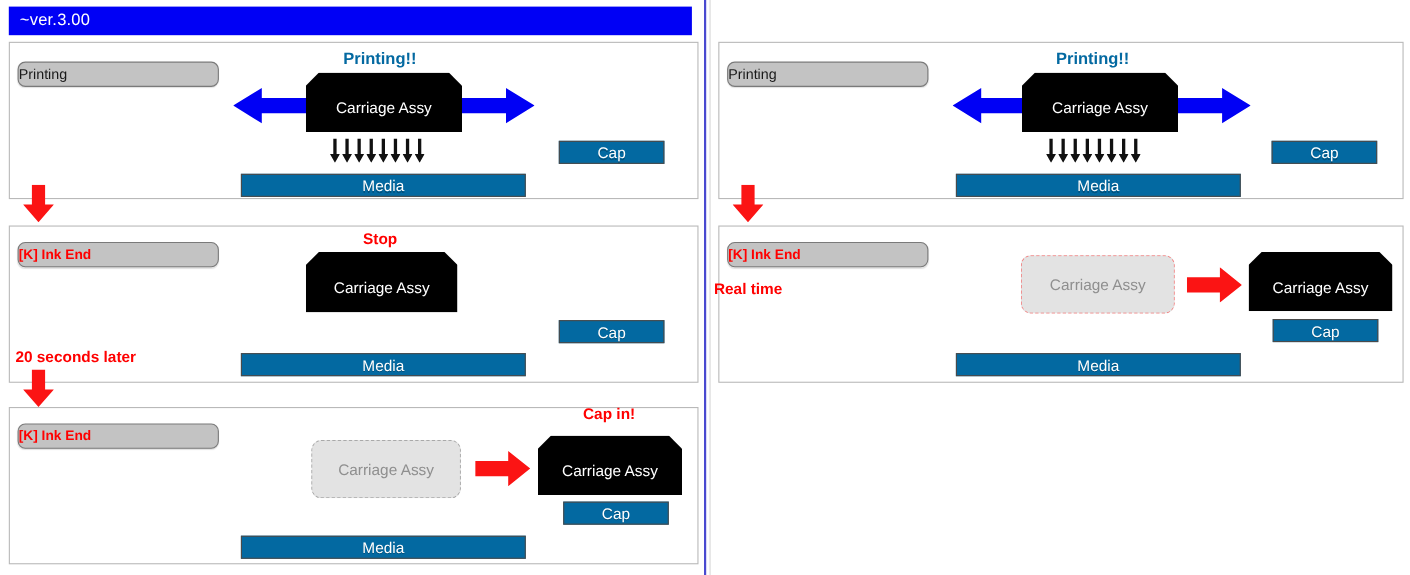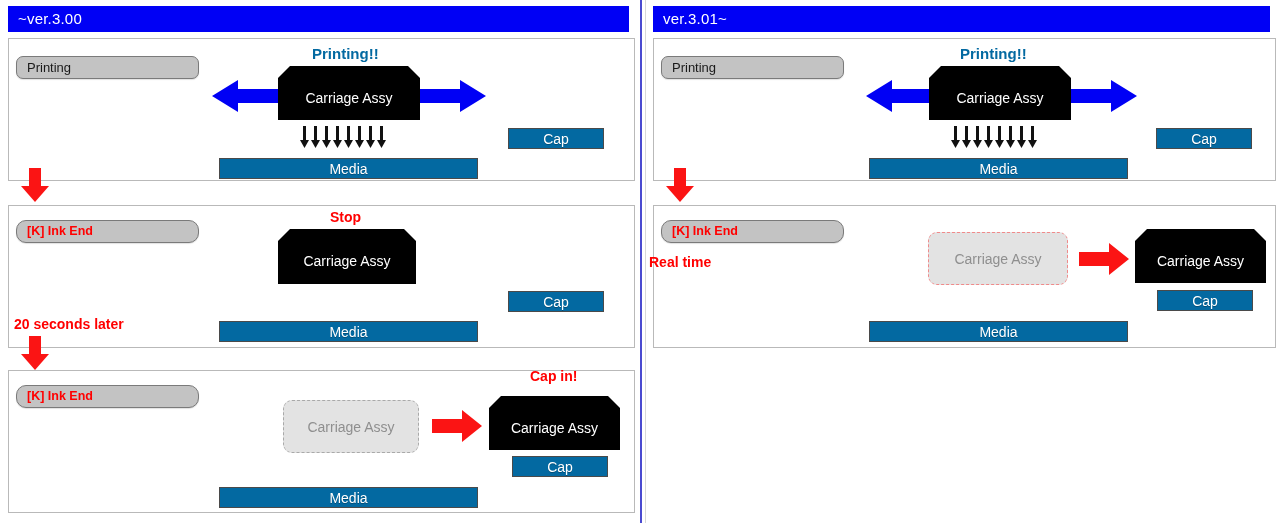--- a/index.html
+++ b/index.html
@@ -31,25 +31,25 @@
   
   .panel{
     position:absolute;background:#ffffff;border:1px solid #b9b9b9;
     box-sizing:border-box;
   }
 
   
   .pill{
     position:absolute;box-sizing:border-box;
     background:#c3c3c3;border:1px solid #7a7a7a;border-radius:7px;
-    font-size:13px;line-height:21px;padding-left:10px;
+    font-size:13px;line-height:21px;
     color:#1a1a1a;height:23px;
     box-shadow:0 1px 1px rgba(0,0,0,.12);
   }
-  .pill.red{color:#ff0000;font-weight:bold;font-size:12.5px;border-radius:10px;}
+  .pill.red{color:#ff0000;font-weight:bold;font-size:12.5px;}
 
   
   .carriage{
     position:absolute;background:#000000;color:#ffffff;
     font-size:14px;display:flex;align-items:center;justify-content:center;
     box-sizing:border-box;
     clip-path:polygon(0 12px,12px 0,calc(100% - 12px) 0,100% 12px,100% 100%,0 100%);
   }
   .carriage span{padding-top:9px;}
 
@@ -215,21 +215,20 @@
   <div class="graybox" style="left:219px;top:487px;width:259px;height:21px;">
     <span>Media</span>
   </div>
 </div>
 
 <div class="vdivider"></div>
 <div class="vdivider2"></div>
 
 <div class="col col-right">
 
-  <div class="hdr" style="left:12px;right:6px;">ver.3.01~</div>
 
   <div class="panel" style="left:12px;top:38px;width:623px;height:143px;"></div>
 
   <div class="pill" style="left:20px;top:56px;width:183px;">Printing</div>
 
   <div class="lbl blue" style="left:319px;top:45px;">Printing!!</div>
 
   <div class="barrow" style="left:225px;top:79px;">
     <svg width="78" height="34" viewBox="0 0 78 34">
       <path d="M0 17 L26 1 L26 10 L78 10 L78 24 L26 24 L26 33 Z" fill="#0000f5"></path>

